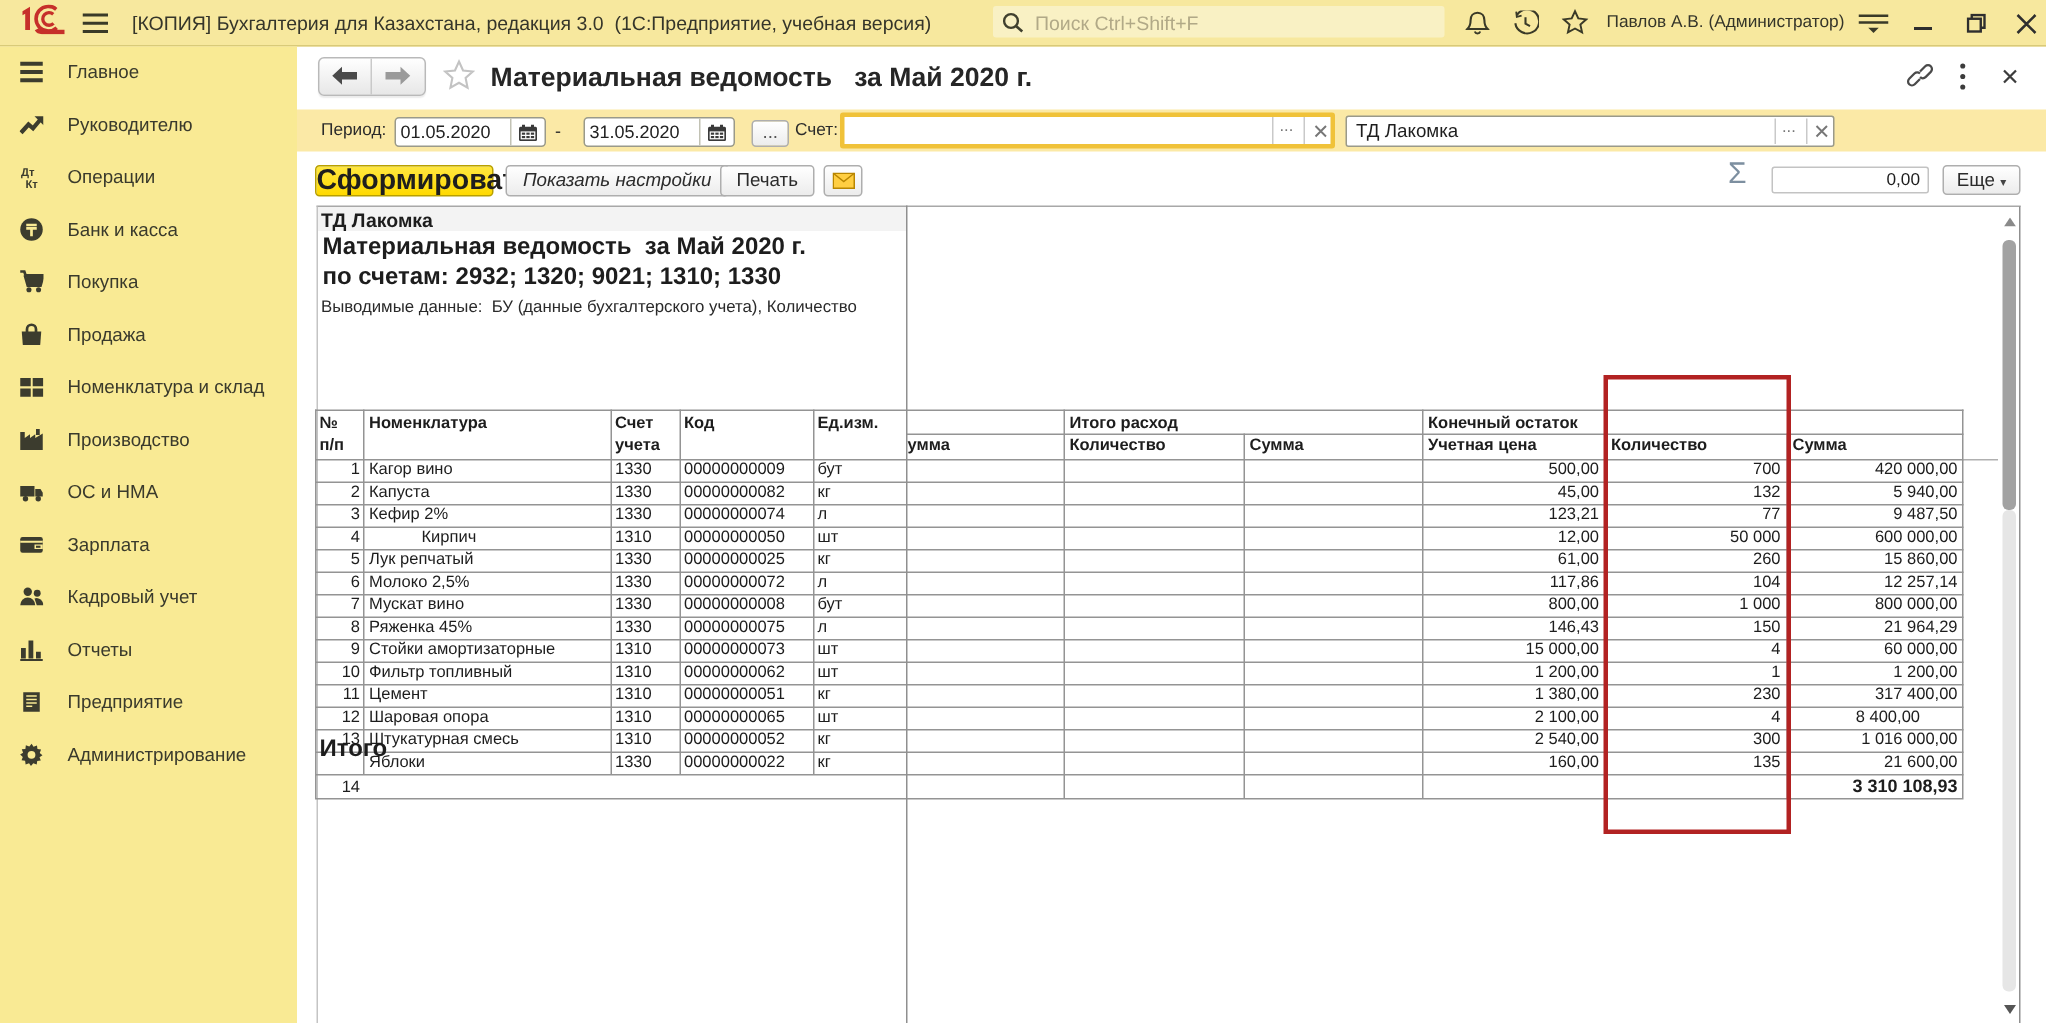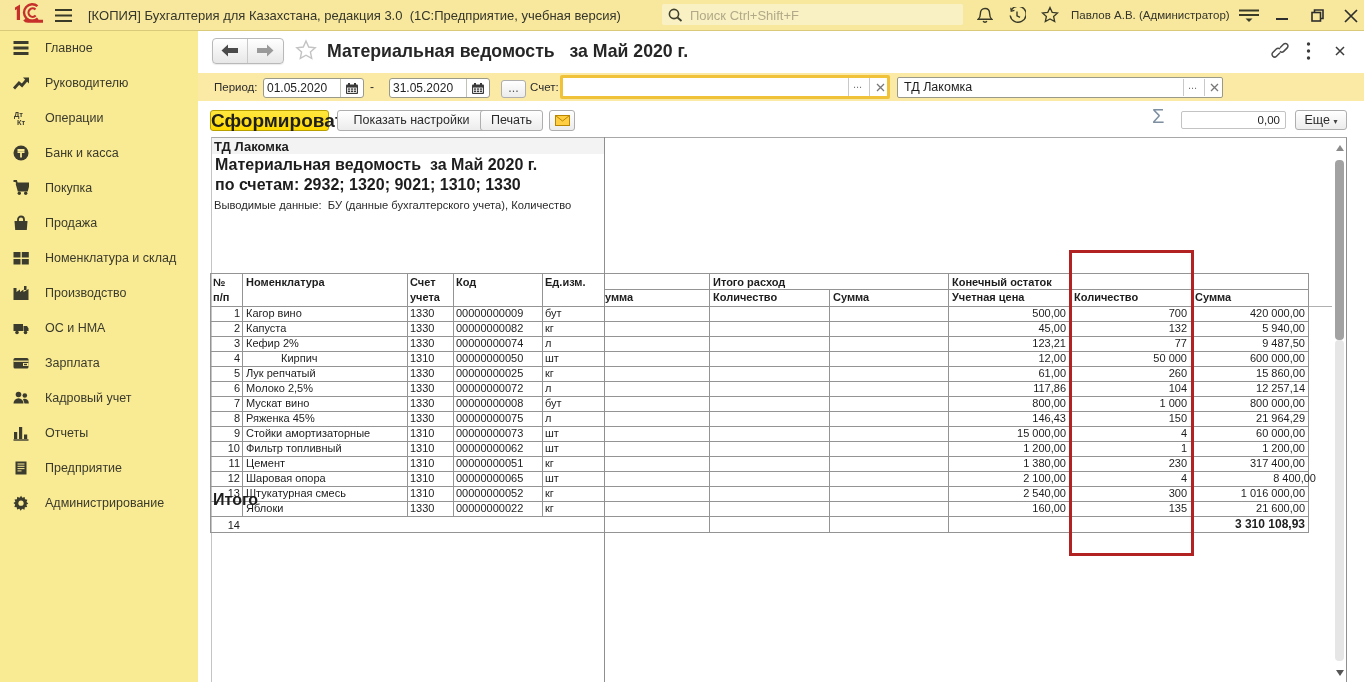--- a/index.html
+++ b/index.html
@@ -220,21 +220,21 @@
   </svg>
 <div class="abs" style="left:897px;top:77px;width:326px;height:21px;background:#fff;border:1px solid #9a9a8a;border-radius:2px;"></div>
 <div class="abs" style="left:904px;top:80px;font-size:12.5px;color:#1e1e1e;">ТД Лакомка</div>
 <div class="abs" style="left:1183px;top:79px;width:1px;height:17px;background:#c9c9c9;"></div>
 <div class="abs" style="left:1188px;top:79px;font-size:11px;color:#777;">...</div>
 <div class="abs" style="left:1204px;top:79px;width:1px;height:17px;background:#c9c9c9;"></div>
 <svg class="abs" style="left:1210px;top:83px;" width="9" height="9" viewBox="0 0 9 9">
     <path d="M1 1 L8 8 M8 1 L1 8" stroke="#777" stroke-width="1.3"></path>
   </svg>
 <div class="abs" style="left:210px;top:110px;width:119px;height:21px;background:linear-gradient(#ffe740,#ffd900);border:1px solid #b8a000;border-radius:3px;font-size:19px;font-weight:bold;color:#1e1e1e;text-align:center;line-height:19px;">Сформировать</div>
-<div class="btn" style="left:337px;top:110px;width:149px;height:21px;line-height:19px;">Показать настройки</div>
+<div class="btn" style="left:337px;top:110px;width:149px;height:21px;line-height:19px;font-style:italic;">Показать настройки</div>
 <div class="btn" style="left:480px;top:110px;width:63px;height:21px;line-height:19px;">Печать</div>
 <div class="btn" style="left:549px;top:110px;width:26px;height:21px;"></div>
 <svg class="abs" style="left:555px;top:115px;" width="15" height="11" viewBox="0 0 15 11">
     <rect x="0.5" y="0.5" width="14" height="10" fill="#ffce42" stroke="#b98600" stroke-width="1"></rect>
     <path d="M0.5 0.5 L7.5 6 L14.5 0.5" fill="none" stroke="#b98600" stroke-width="1"></path>
   </svg>
 <div class="abs" style="left:1152px;top:105px;font-size:20px;color:#7d8fa0;">Σ</div>
 <div class="abs" style="left:1181px;top:111px;width:105px;height:18px;background:#fff;border:1px solid #c3c3c3;border-radius:2px;"></div>
 <div class="abs t r" style="left:1181px;top:113px;width:99px;font-size:11.5px;">0,00</div>
 <div class="btn" style="left:1295px;top:110px;width:52px;height:20px;line-height:18px;">Еще <span style="font-size:8px;color:#444;">▾</span></div>
@@ -378,21 +378,21 @@
 <div class="t r" style="left:948px;top:456px;width:118px;">1 380,00</div>
 <div class="t r" style="left:1070px;top:456px;width:117px;padding-left:40px;">230</div>
 <div class="t r" style="left:1191px;top:456px;width:114px;">317 400,00</div>
 <div class="t r" style="left:210px;top:471px;width:30px;">12</div>
 <div class="t" style="left:246px;top:471px;">Шаровая опора</div>
 <div class="t" style="left:410px;top:471px;">1310</div>
 <div class="t" style="left:456px;top:471px;">00000000065</div>
 <div class="t" style="left:545px;top:471px;">шт</div>
 <div class="t r" style="left:948px;top:471px;width:118px;">2 100,00</div>
 <div class="t r" style="left:1070px;top:471px;width:117px;">4</div>
-<div class="t r" style="left:1166px;top:471px;width:114px;margin-left:36px;">8 400,00</div>
+<div class="t r" style="left:1166px;top:471px;width:114px;">8 400,00</div>
 <div class="t r" style="left:210px;top:486px;width:30px;">13</div>
 <div class="t" style="left:246px;top:486px;">Штукатурная смесь</div>
 <div class="t" style="left:410px;top:486px;">1310</div>
 <div class="t" style="left:456px;top:486px;">00000000052</div>
 <div class="t" style="left:545px;top:486px;">кг</div>
 <div class="t r" style="left:948px;top:486px;width:118px;">2 540,00</div>
 <div class="t r" style="left:1070px;top:486px;width:117px;">300</div>
 <div class="t r" style="left:1191px;top:486px;width:114px;">1 016 000,00</div>
 <div class="t r" style="left:210px;top:518px;width:30px;">14</div>
 <div class="t" style="left:246px;top:501px;">Яблоки</div>

